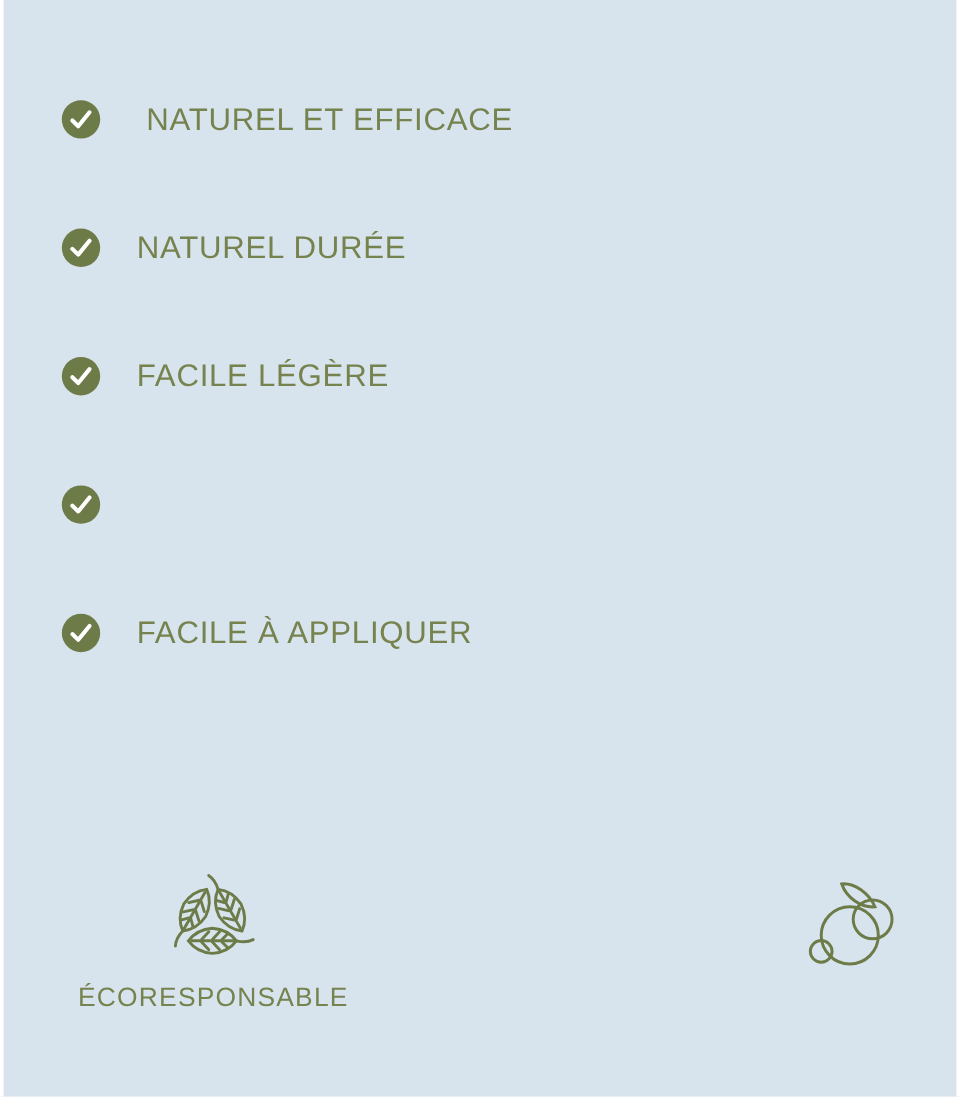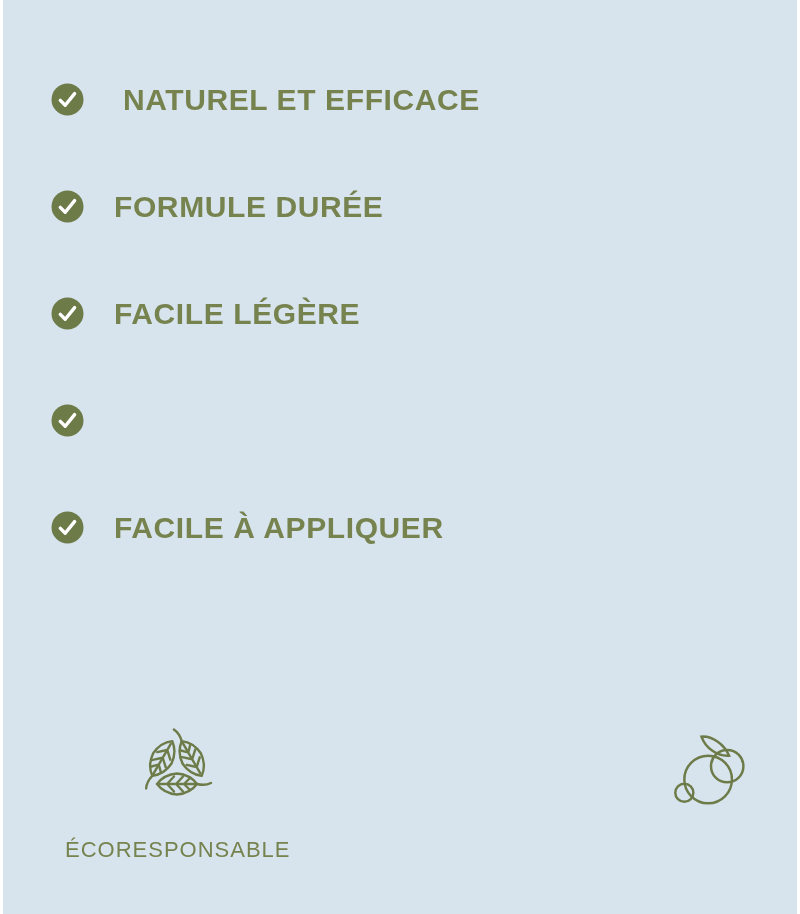--- a/index.html
+++ b/index.html
@@ -17,41 +17,41 @@
     position:absolute;
     left:48px;top:83px;
     margin:0;padding:0;list-style:none;
   }
   .feature{
     display:flex;align-items:center;
     height:33px;margin-bottom:74px;
   }
   .check{width:33px;height:33px;margin-right:30px;flex:none;display:block;}
   .feature-label{
-    font-size:30px;
-    font-weight:700;
+    font-size:26px;
+    font-weight:400;
     letter-spacing:0.6px;
     color:var(--text,#76834f);
     white-space:pre;
   }
   .badges{
     position:absolute;
     left:0;right:0;top:724px;
     display:flex;
     justify-content:space-between;
     padding:0 45px 0 62px;
     box-sizing:border-box;
   }
   .badge{display:flex;flex-direction:column;align-items:center;}
   .badge-icon{
     height:90px;
     display:flex;align-items:center;justify-content:center;
   }
   .badge-label{
-    margin-top:23px;
+    margin-top:4px;
     font-size:22px;
     font-weight:300;
     letter-spacing:1px;
     color:var(--text,#76834f);
     white-space:nowrap;
   }
 </style>
 </head>
 <body>
 
@@ -65,21 +65,21 @@
         <path d="M9.3 17.4 L14.2 22.2 L23.6 10.6" fill="none" stroke-width="3.4" stroke-linecap="round" stroke-linejoin="round" stroke="#ffffff"></path>
       </svg>
       <span class="feature-label"> NATUREL ET EFFICACE</span>
     </li>
 
     <li class="feature">
       <svg class="check" viewBox="0 0 33 33" aria-hidden="true">
         <circle cx="16.5" cy="16.5" r="16" fill="#6d7b49"></circle>
         <path d="M9.3 17.4 L14.2 22.2 L23.6 10.6" fill="none" stroke-width="3.4" stroke-linecap="round" stroke-linejoin="round" stroke="#ffffff"></path>
       </svg>
-      <span class="feature-label">FORMULE DURÉE</span>
+      <span class="feature-label">NATUREL DURÉE</span>
     </li>
 
     <li class="feature">
       <svg class="check" viewBox="0 0 33 33" aria-hidden="true">
         <circle cx="16.5" cy="16.5" r="16" fill="#6d7b49"></circle>
         <path d="M9.3 17.4 L14.2 22.2 L23.6 10.6" fill="none" stroke-width="3.4" stroke-linecap="round" stroke-linejoin="round" stroke="#ffffff"></path>
       </svg>
       <span class="feature-label">FACILE LÉGÈRE</span>
     </li>
 

